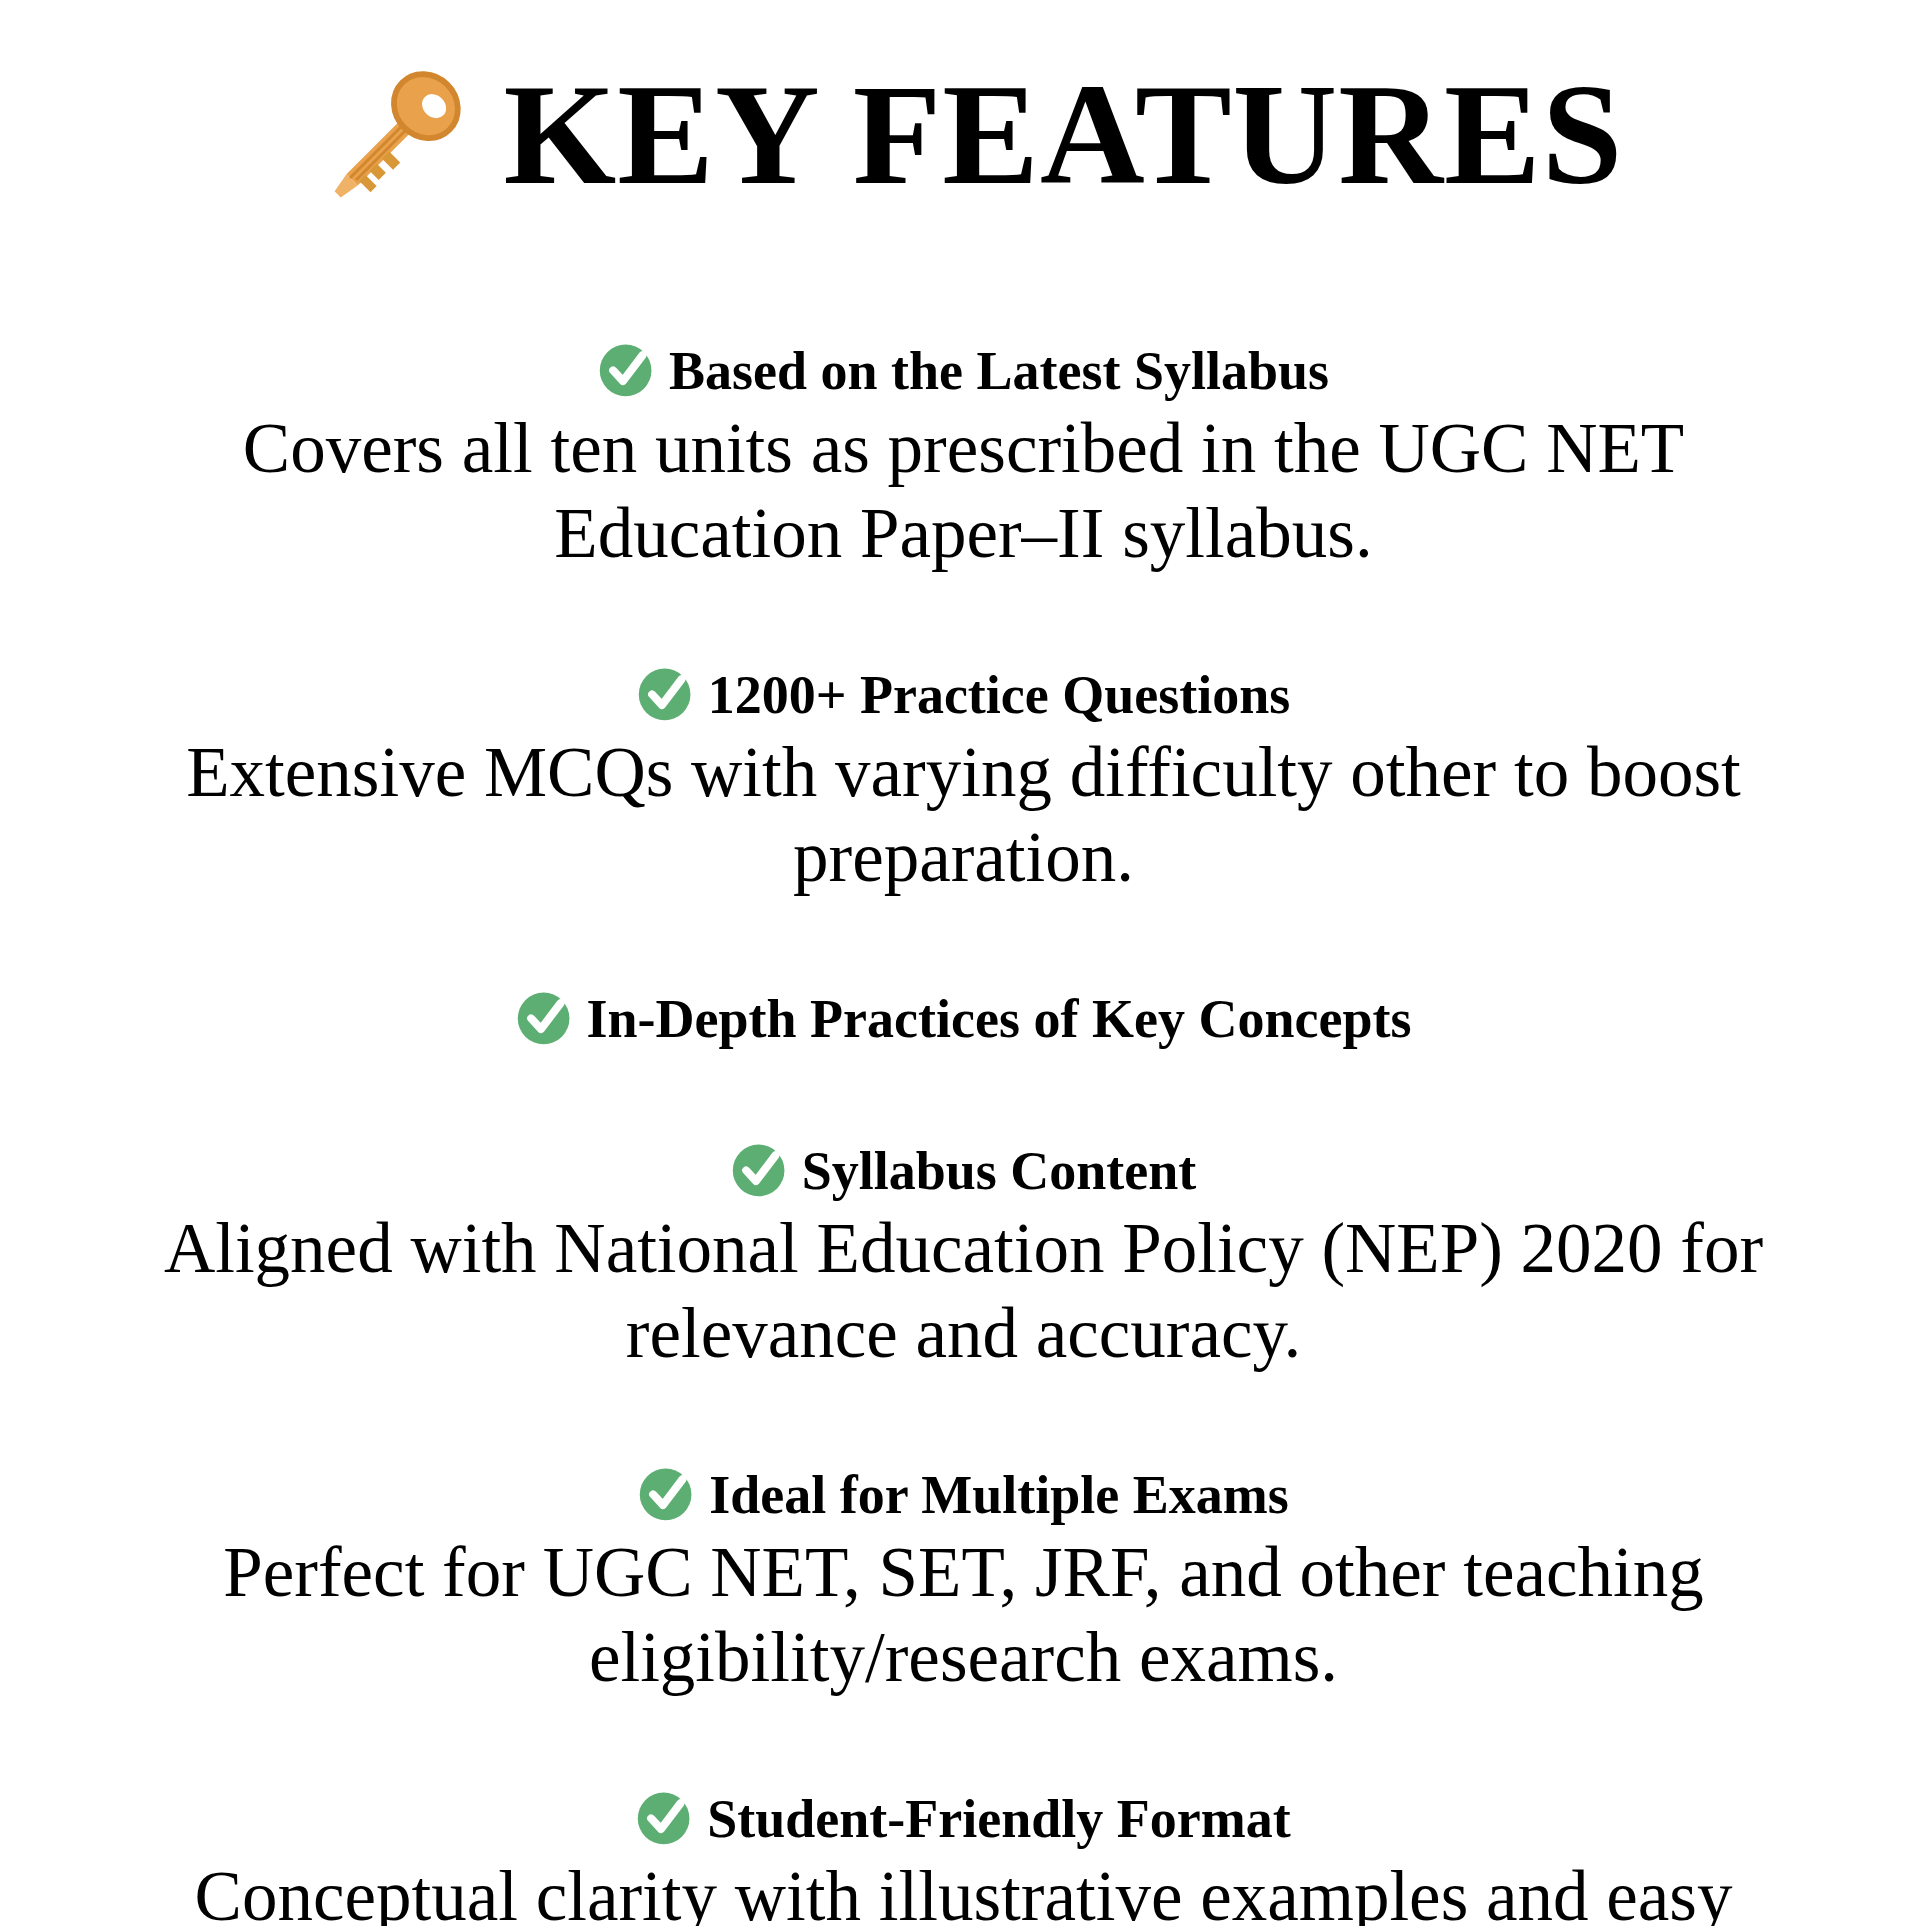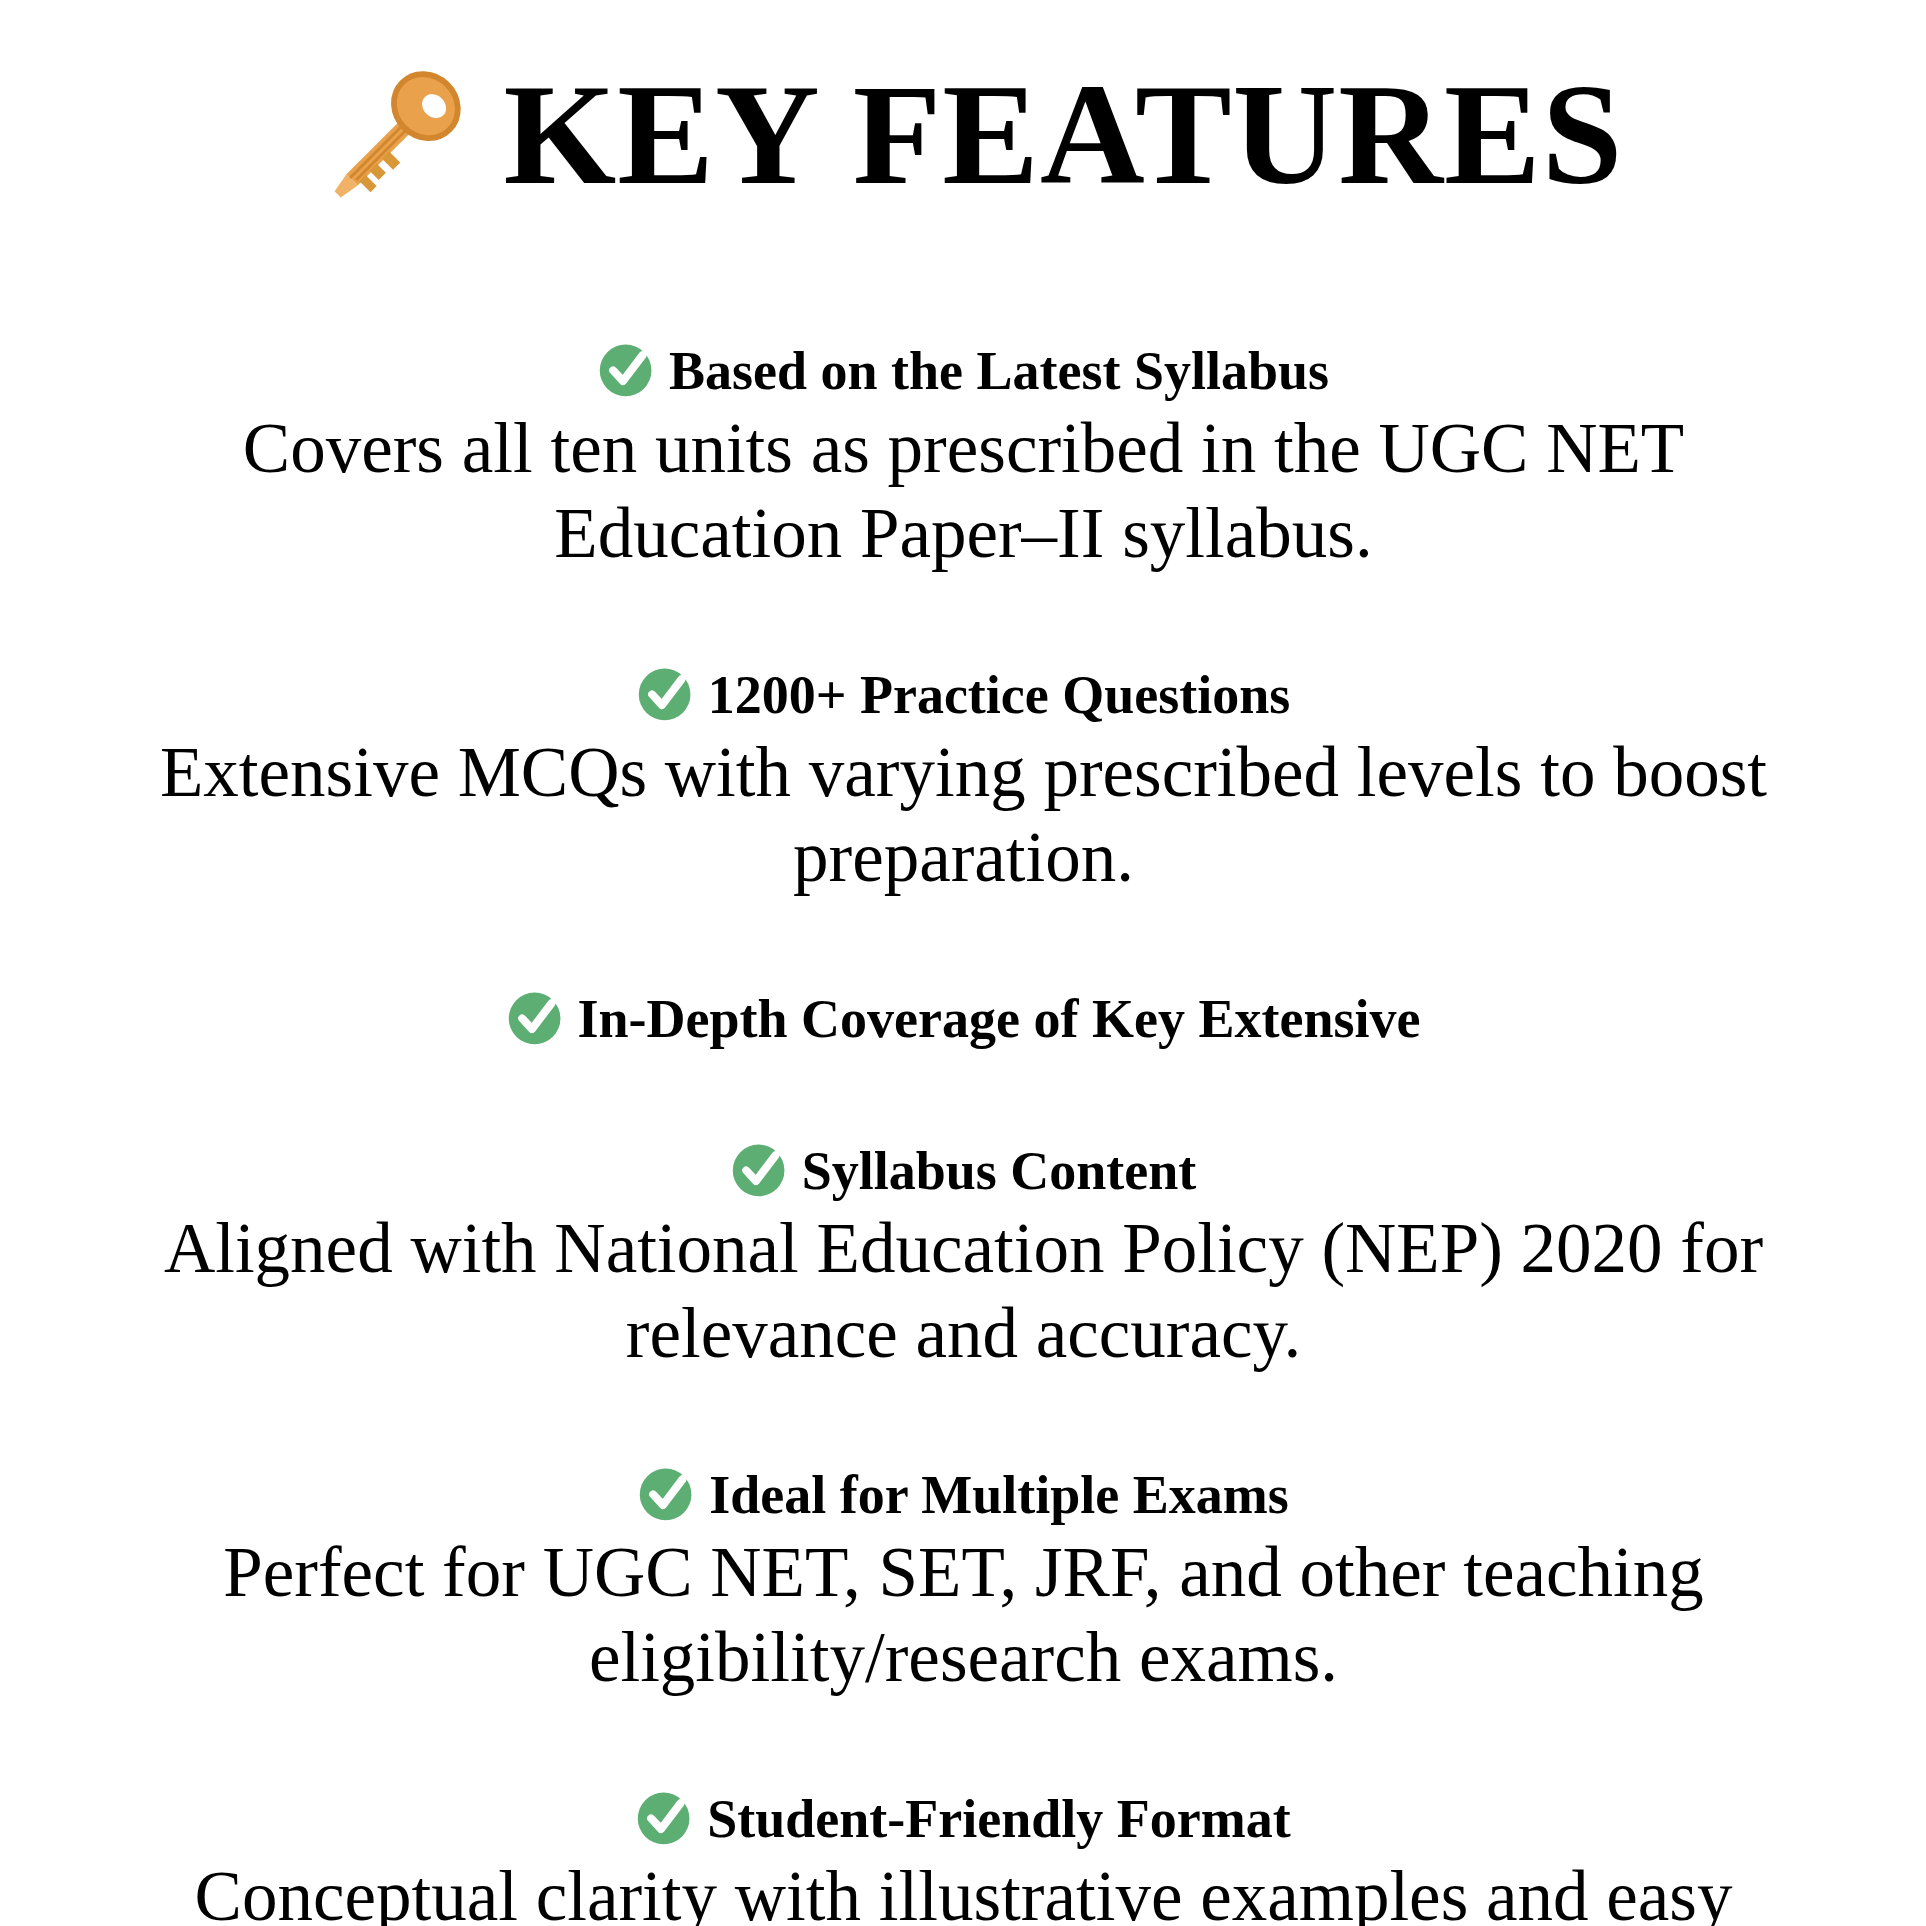--- a/index.html
+++ b/index.html
@@ -117,31 +117,31 @@
 
     <section class="feature">
       <div class="feature-heading">
         <span class="check-icon">
           <svg viewBox="0 0 64 64" width="57" height="57">
             <circle cx="31" cy="33" r="29" fill="#5CAE72"></circle>
             <path d="M17 33 L28 45 L50 16" fill="none" stroke="#FFFFFF" stroke-width="9" stroke-linecap="round" stroke-linejoin="round"></path>
           </svg>
         </span><span>1200+ Practice Questions</span>
       </div>
-      <p class="feature-body">Extensive MCQs with varying prescribed levels to boost preparation.</p>
+      <p class="feature-body">Extensive MCQs with varying difficulty other to boost preparation.</p>
     </section>
 
     <section class="feature">
       <div class="feature-heading">
         <span class="check-icon">
           <svg viewBox="0 0 64 64" width="57" height="57">
             <circle cx="31" cy="33" r="29" fill="#5CAE72"></circle>
             <path d="M17 33 L28 45 L50 16" fill="none" stroke="#FFFFFF" stroke-width="9" stroke-linecap="round" stroke-linejoin="round"></path>
           </svg>
-        </span><span>In-Depth Coverage of Key Extensive</span>
+        </span><span>In-Depth Practices of Key Concepts</span>
       </div>
     </section>
 
     <section class="feature">
       <div class="feature-heading">
         <span class="check-icon">
           <svg viewBox="0 0 64 64" width="57" height="57">
             <circle cx="31" cy="33" r="29" fill="#5CAE72"></circle>
             <path d="M17 33 L28 45 L50 16" fill="none" stroke="#FFFFFF" stroke-width="9" stroke-linecap="round" stroke-linejoin="round"></path>
           </svg>

